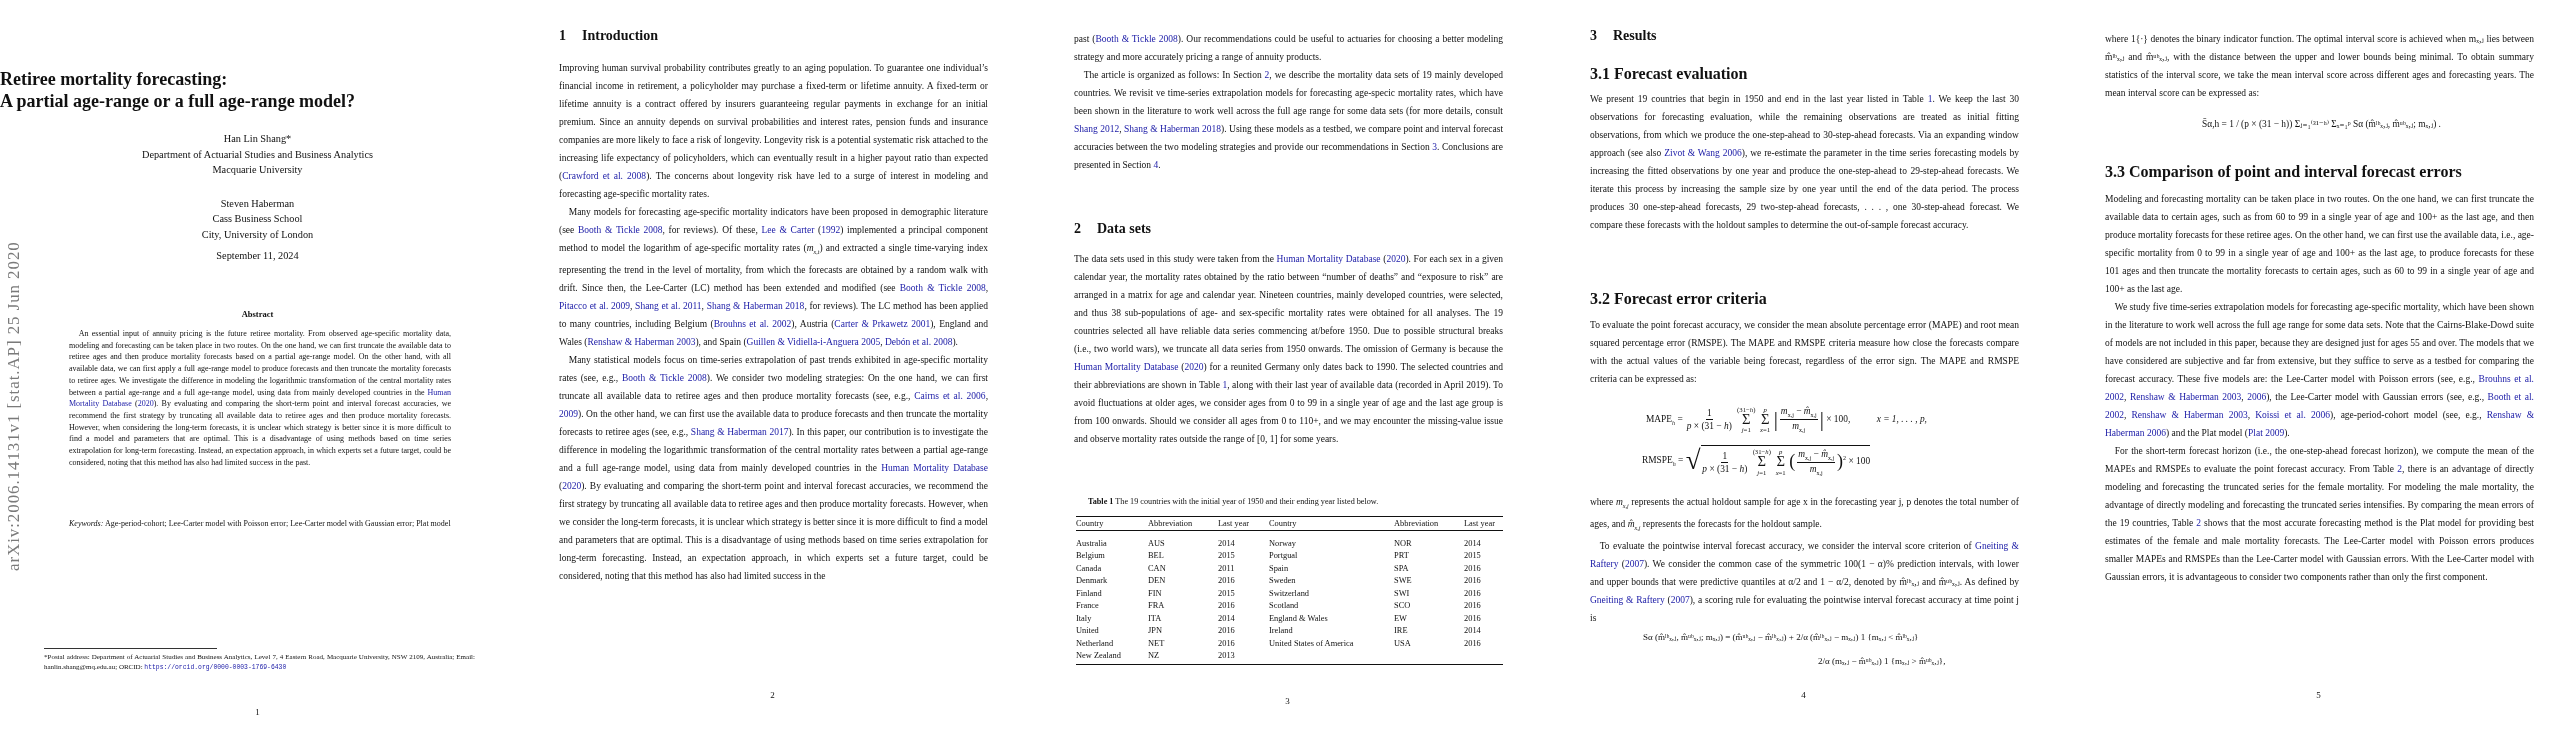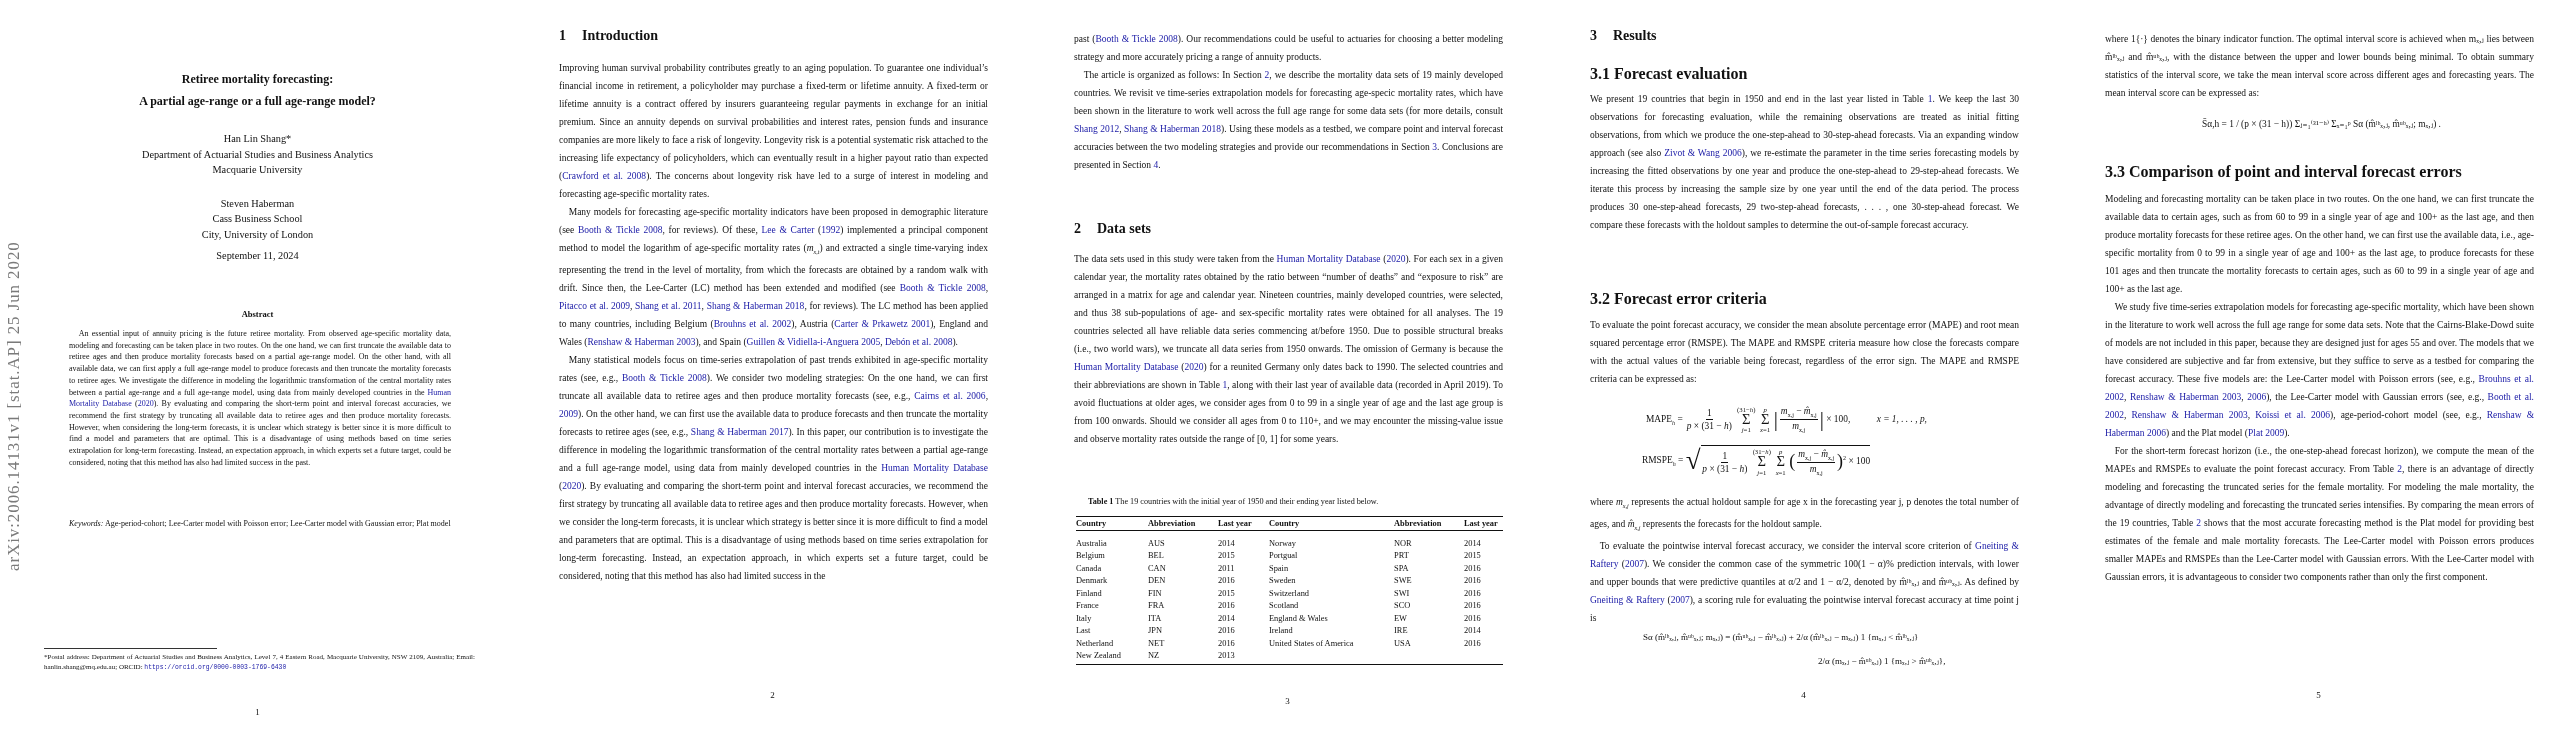--- a/index.html
+++ b/index.html
@@ -14,42 +14,42 @@
   .pagenum { position: absolute; width: 100%; text-align: center; font-size: 9px; }
   h1.sec { font-size: 14px; font-weight: bold; margin: 0; font-family: "Liberation Serif", serif; }
   h1.sec .num { display: inline-block; width: 23px; }
   h2.sub { font-size: 16px; font-weight: bold; margin: 0; }
   h2.sub .num { display: inline-block; width: 24px; }
 
   
   .arxiv { position: absolute; left: 3.6px; top: 571px; transform-origin: 0 0; transform: rotate(-90deg);
            font-size: 17px; color: #7a7a7a; white-space: nowrap; letter-spacing: 0.9px;
            font-family: "Liberation Serif", serif; }
-  .title { position: absolute; left: 0; width: 515px; top: 68px; text-align: center;
-           font-size: 12px; font-weight: bold; line-height: 22px; }
+  .title { position: absolute; left: 0; width: 515px; top: 68px; text-align: left;
+           font-size: 18px; font-weight: bold; line-height: 22px; }
   .authors { position: absolute; left: 0; width: 515px; top: 131px; text-align: center;
              font-size: 10.3px; line-height: 15.5px; }
   .authors div { margin: 0; }
   .abs-head { position: absolute; left: 0; width: 515px; top: 309px; text-align: center;
               font-size: 8.5px; font-weight: bold; }
   .abstract { position: absolute; left: 69px; width: 382px; top: 328px; font-size: 8px;
               line-height: 11.7px; text-align: justify; text-indent: 9.7px; margin: 0; }
   .keywords { position: absolute; left: 69px; width: 382px; top: 518px; font-size: 8px;
               line-height: 11.7px; margin: 0; }
   .fn-rule { position: absolute; left: 44px; top: 648px; width: 173px; height: 0; border-top: 0.6px solid #333; }
   .footnote { position: absolute; left: 44px; width: 431px; top: 652px; font-size: 7px;
               line-height: 10.3px; text-align: justify; margin: 0; }
   .mono { font-family: "Liberation Mono", "DejaVu Sans Mono", monospace; color: #1a1aa6; font-size: 6.4px; }
 
   
   .tcap { position: absolute; left: 58px; top: 497px; font-size: 8.2px; text-align: center; }
   .tcap b { font-weight: bold; }
   table.t1 { position: absolute; left: 46px; top: 516px; width: 427px; border-collapse: collapse;
              font-size: 8.4px; border-top: 1px solid #111; border-bottom: 1px solid #111; }
-  table.t1 th { font-weight: bold; text-align: left; padding: 1.8px 0 1.8px 0; border-bottom: 0.6px solid #111; }
+  table.t1 th { font-weight: normal; text-align: left; padding: 1.8px 0 1.8px 0; border-bottom: 0.6px solid #111; }
   table.t1 td { padding: 0; line-height: 12.5px; }
   table.t1 tbody tr:first-child td { padding-top: 7px; }
   table.t1 tbody tr:last-child td { padding-bottom: 1.8px; }
 
   
   .math { font-family: "Liberation Serif", "DejaVu Serif", serif; font-size: 9.4px; position: absolute; }
   .frac { display: inline-flex; flex-direction: column; align-items: center; vertical-align: middle; margin: 0 1.8px; }
   .frac .n { padding: 0 1.2px 1.2px; border-bottom: 0.6px solid #111; }
   .frac .d { padding-top: 1.2px; }
   .sum { display: inline-flex; flex-direction: column; align-items: center; vertical-align: middle; font-size: 6.7px; margin: 0 1.2px; }
@@ -177,21 +177,21 @@
         </tr>
         <tr>
           <td>Italy</td>
           <td>ITA</td>
           <td>2014</td>
           <td>England &amp; Wales</td>
           <td>EW</td>
           <td>2016</td>
         </tr>
         <tr>
-          <td>Last</td>
+          <td>United</td>
           <td>JPN</td>
           <td>2016</td>
           <td>Ireland</td>
           <td>IRE</td>
           <td>2014</td>
         </tr>
         <tr>
           <td>Netherland</td>
           <td>NET</td>
           <td>2016</td>

